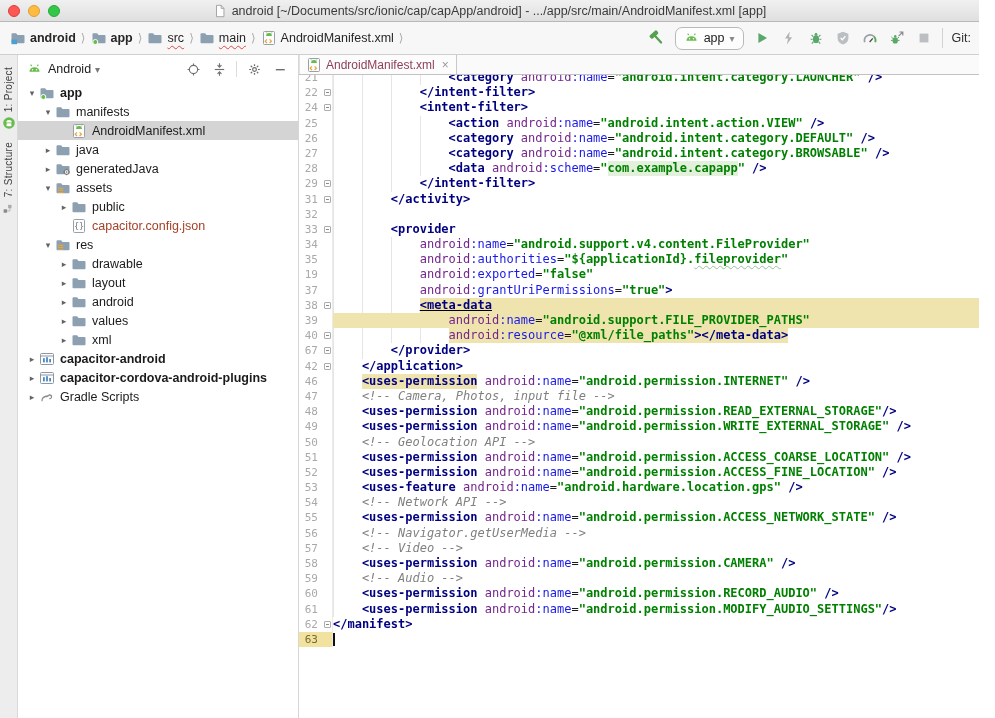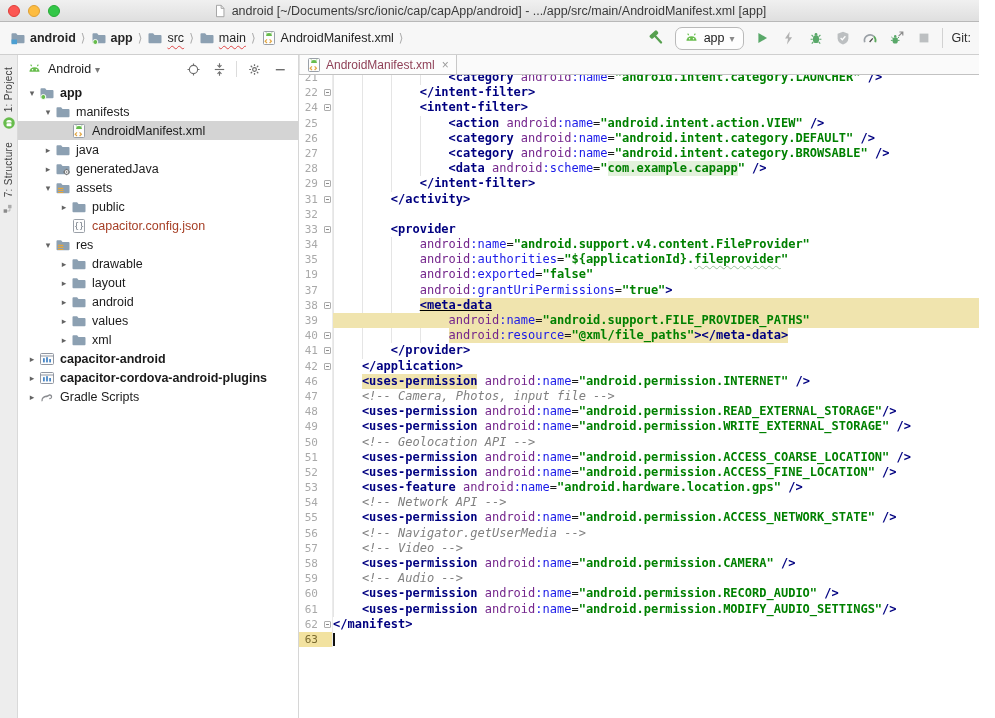--- a/index.html
+++ b/index.html
@@ -516,21 +516,21 @@
             <div class="cline"><span class="gnum">31</span><span class="gfold"><i class="fb"></i></span><span class="ccode"><span class="ind" style="width: 8ch;"></span><span class="tk-t">&lt;/activity&gt;</span></span></div>
             <div class="cline"><span class="gnum">32</span><span class="gfold"></span><span class="ccode"><span class="ind" style="width: 8ch;"></span></span></div>
             <div class="cline"><span class="gnum">33</span><span class="gfold"><i class="fb"></i></span><span class="ccode"><span class="ind" style="width: 8ch;"></span><span class="tk-t">&lt;provider</span></span></div>
             <div class="cline"><span class="gnum">34</span><span class="gfold"></span><span class="ccode"><span class="ind" style="width: 12ch;"></span><span class="tk-n">android</span><span class="tk-a">:name</span><span class="tk-p">=</span><span class="tk-s">"android.support.v4.content.FileProvider"</span></span></div>
             <div class="cline"><span class="gnum">35</span><span class="gfold"></span><span class="ccode"><span class="ind" style="width: 12ch;"></span><span class="tk-n">android</span><span class="tk-a">:authorities</span><span class="tk-p">=</span><span class="tk-s">"${applicationId}.</span><span class="tk-sw">fileprovider</span><span class="tk-s">"</span></span></div>
             <div class="cline"><span class="gnum">19</span><span class="gfold"></span><span class="ccode"><span class="ind" style="width: 12ch;"></span><span class="tk-n">android</span><span class="tk-a">:exported</span><span class="tk-p">=</span><span class="tk-s">"false"</span></span></div>
             <div class="cline"><span class="gnum">37</span><span class="gfold"></span><span class="ccode"><span class="ind" style="width: 12ch;"></span><span class="tk-n">android</span><span class="tk-a">:grantUriPermissions</span><span class="tk-p">=</span><span class="tk-s">"true"</span><span class="tk-t">&gt;</span></span></div>
             <div class="cline"><span class="gnum">38</span><span class="gfold"><i class="fb"></i></span><span class="ccode"><span class="ind" style="width: 12ch;"></span><span class="hlband grow"><span class="tk-t">&lt;meta-data</span></span></span></div>
             <div class="cline"><span class="gnum">39</span><span class="gfold"></span><span class="ccode hl-full"><span class="ind" style="width: 16ch;"></span><span class="tk-n">android</span><span class="tk-a">:name</span><span class="tk-p">=</span><span class="tk-s">"android.support.FILE_PROVIDER_PATHS"</span></span></div>
             <div class="cline"><span class="gnum">40</span><span class="gfold"><i class="fb"></i></span><span class="ccode"><span class="ind" style="width: 16ch;"></span><span class="hlband"><span class="tk-n">android</span><span class="tk-a">:resource</span><span class="tk-p">=</span><span class="tk-s">"@xml/file_paths"</span><span class="tk-t">&gt;&lt;/meta-data&gt;</span></span></span></div>
-            <div class="cline"><span class="gnum">41</span><span class="gfold"><i class="fb"></i></span><span class="ccode"><span class="ind" style="width: 8ch;"></span><span class="tk-t">&lt;/provider&gt;</span></span></div>
+            <div class="cline"><span class="gnum">67</span><span class="gfold"><i class="fb"></i></span><span class="ccode"><span class="ind" style="width: 8ch;"></span><span class="tk-t">&lt;/provider&gt;</span></span></div>
             <div class="cline"><span class="gnum">42</span><span class="gfold"><i class="fb"></i></span><span class="ccode"><span class="ind" style="width: 4ch;"></span><span class="tk-t">&lt;/application&gt;</span></span></div>
             <div class="cline"><span class="gnum">46</span><span class="gfold"></span><span class="ccode"><span class="ind" style="width: 4ch;"></span><span class="tk-th">&lt;uses-permission</span><span class="tk-p"> </span><span class="tk-n">android</span><span class="tk-a">:name</span><span class="tk-p">=</span><span class="tk-s">"android.permission.INTERNET"</span><span class="tk-p"> </span><span class="tk-t">/&gt;</span></span></div>
             <div class="cline"><span class="gnum">47</span><span class="gfold"></span><span class="ccode"><span class="ind" style="width: 4ch;"></span><span class="tk-c">&lt;!-- Camera, Photos, input file --&gt;</span></span></div>
             <div class="cline"><span class="gnum">48</span><span class="gfold"></span><span class="ccode"><span class="ind" style="width: 4ch;"></span><span class="tk-t">&lt;uses-permission</span><span class="tk-p"> </span><span class="tk-n">android</span><span class="tk-a">:name</span><span class="tk-p">=</span><span class="tk-s">"android.permission.READ_EXTERNAL_STORAGE"</span><span class="tk-t">/&gt;</span></span></div>
             <div class="cline"><span class="gnum">49</span><span class="gfold"></span><span class="ccode"><span class="ind" style="width: 4ch;"></span><span class="tk-t">&lt;uses-permission</span><span class="tk-p"> </span><span class="tk-n">android</span><span class="tk-a">:name</span><span class="tk-p">=</span><span class="tk-s">"android.permission.WRITE_EXTERNAL_STORAGE"</span><span class="tk-p"> </span><span class="tk-t">/&gt;</span></span></div>
             <div class="cline"><span class="gnum">50</span><span class="gfold"></span><span class="ccode"><span class="ind" style="width: 4ch;"></span><span class="tk-c">&lt;!-- Geolocation API --&gt;</span></span></div>
             <div class="cline"><span class="gnum">51</span><span class="gfold"></span><span class="ccode"><span class="ind" style="width: 4ch;"></span><span class="tk-t">&lt;uses-permission</span><span class="tk-p"> </span><span class="tk-n">android</span><span class="tk-a">:name</span><span class="tk-p">=</span><span class="tk-s">"android.permission.ACCESS_COARSE_LOCATION"</span><span class="tk-p"> </span><span class="tk-t">/&gt;</span></span></div>
             <div class="cline"><span class="gnum">52</span><span class="gfold"></span><span class="ccode"><span class="ind" style="width: 4ch;"></span><span class="tk-t">&lt;uses-permission</span><span class="tk-p"> </span><span class="tk-n">android</span><span class="tk-a">:name</span><span class="tk-p">=</span><span class="tk-s">"android.permission.ACCESS_FINE_LOCATION"</span><span class="tk-p"> </span><span class="tk-t">/&gt;</span></span></div>
             <div class="cline"><span class="gnum">53</span><span class="gfold"></span><span class="ccode"><span class="ind" style="width: 4ch;"></span><span class="tk-t">&lt;uses-feature</span><span class="tk-p"> </span><span class="tk-n">android</span><span class="tk-a">:name</span><span class="tk-p">=</span><span class="tk-s">"android.hardware.location.gps"</span><span class="tk-p"> </span><span class="tk-t">/&gt;</span></span></div>
             <div class="cline"><span class="gnum">54</span><span class="gfold"></span><span class="ccode"><span class="ind" style="width: 4ch;"></span><span class="tk-c">&lt;!-- Network API --&gt;</span></span></div>

